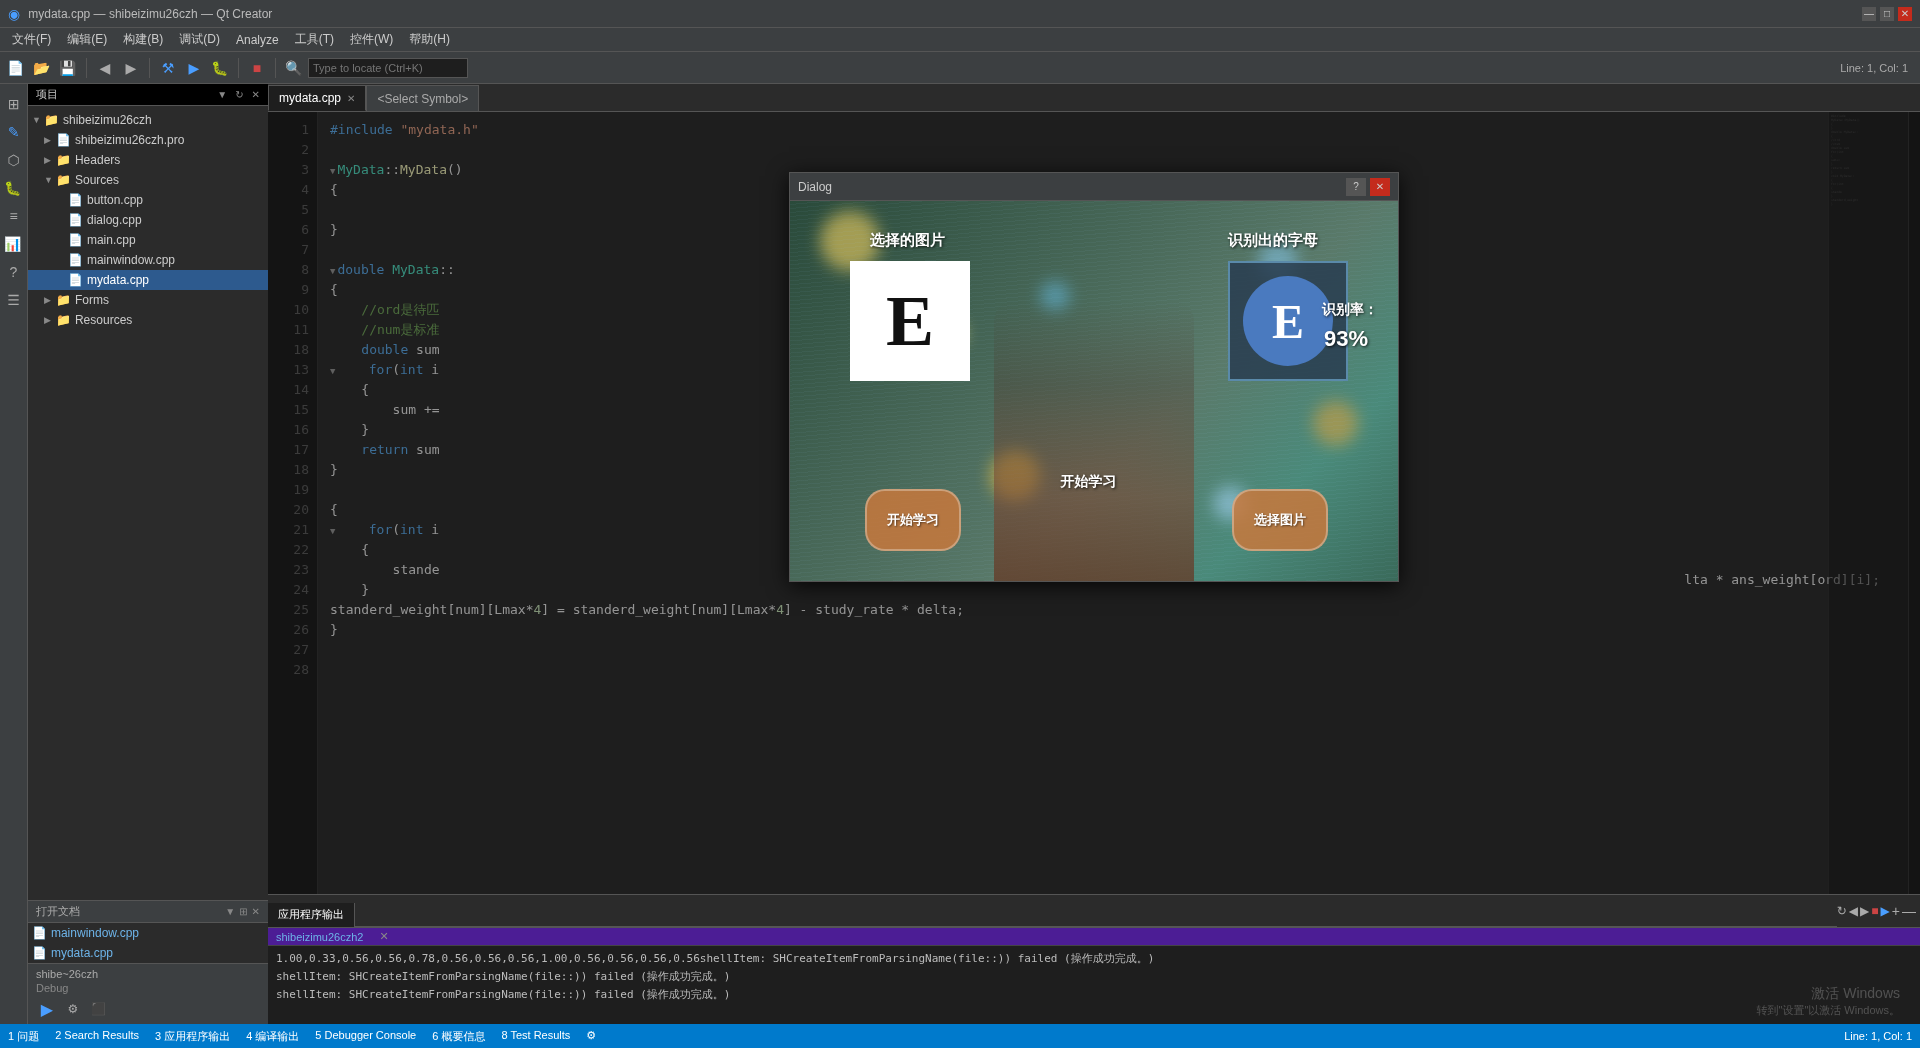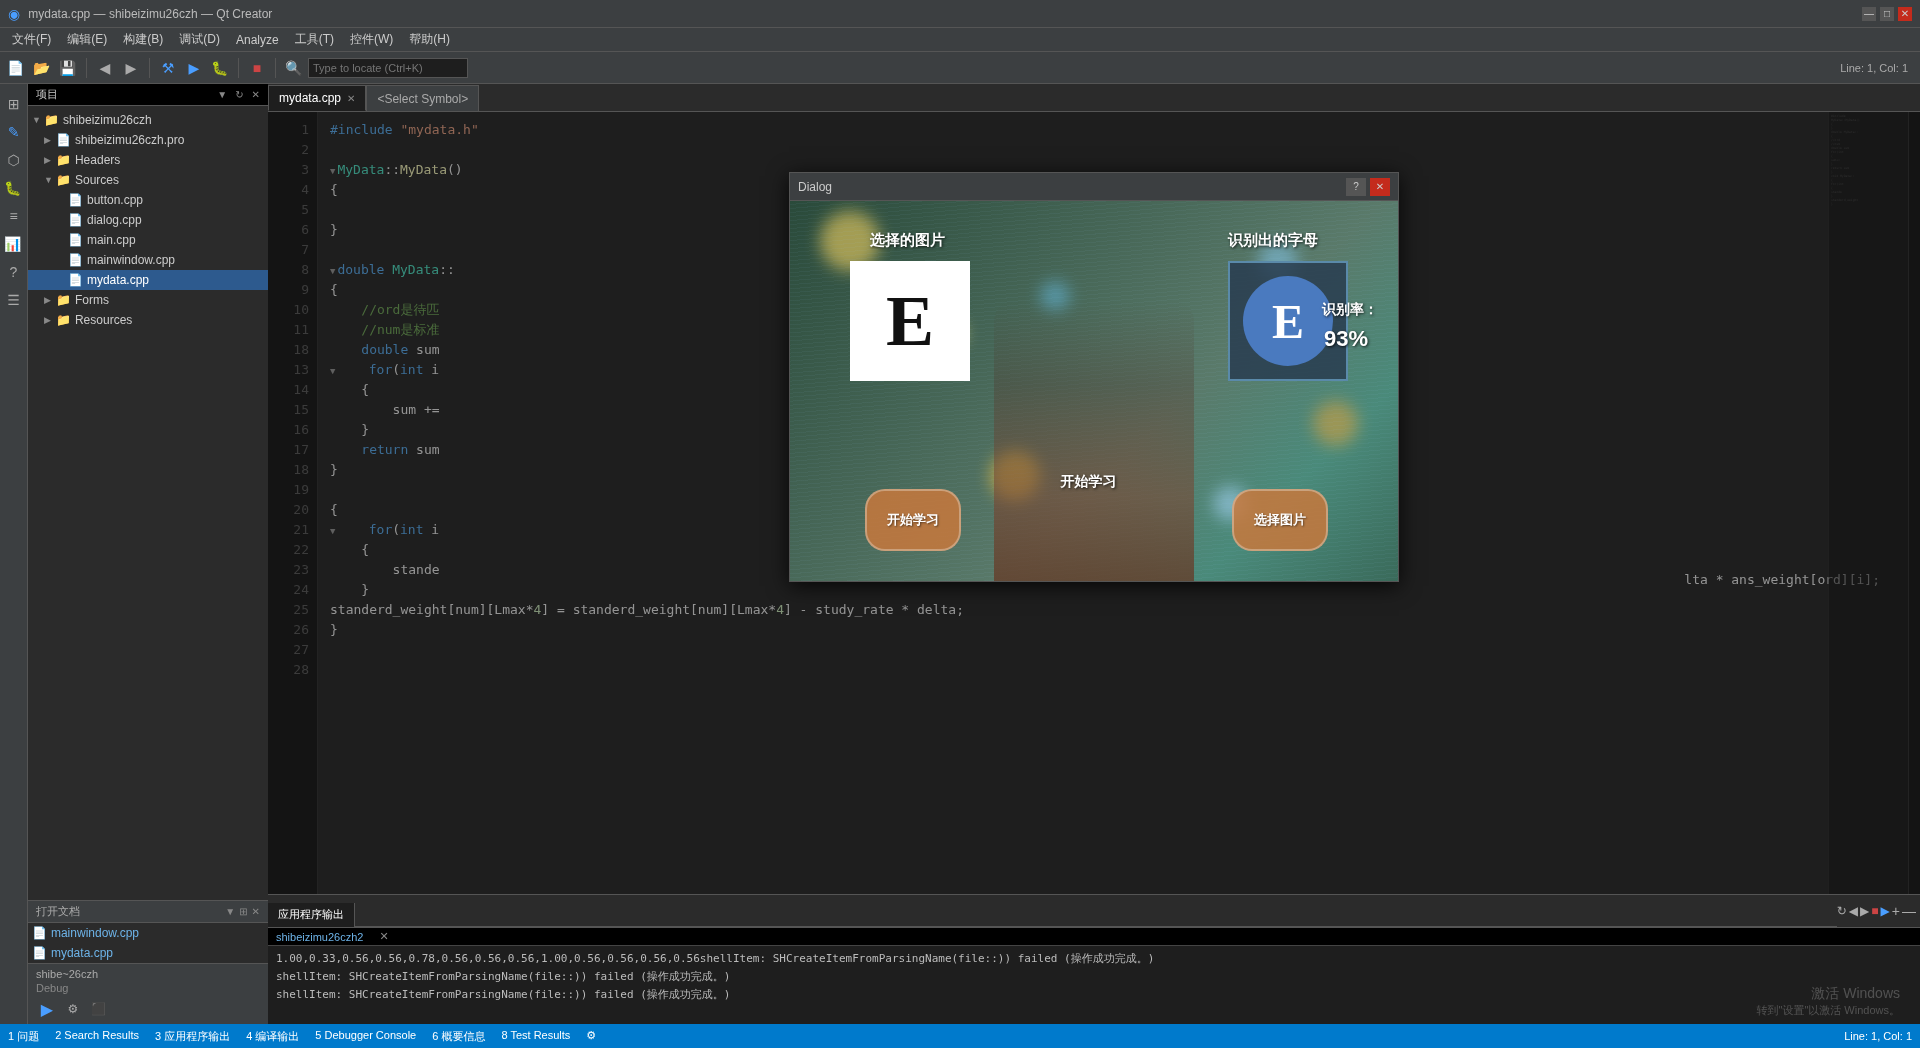--- a/index.html
+++ b/index.html
@@ -799,21 +799,21 @@
           <div class="output-panel-btns">
             <button style="background:transparent;border:none;color:#aaa;font-size:12px;cursor:pointer;">↻</button>
             <button style="background:transparent;border:none;color:#aaa;font-size:12px;cursor:pointer;">◀</button>
             <button style="background:transparent;border:none;color:#aaa;font-size:12px;cursor:pointer;">▶</button>
             <button style="background:transparent;border:none;color:#cc4444;font-size:12px;cursor:pointer;">■</button>
             <button style="background:transparent;border:none;color:#4a9eff;font-size:12px;cursor:pointer;">▶</button>
             <button style="background:transparent;border:none;color:#aaa;font-size:14px;cursor:pointer;">+</button>
             <button style="background:transparent;border:none;color:#aaa;font-size:14px;cursor:pointer;">—</button>
           </div>
         </div>
-        <div style="display:flex; align-items:center; gap:16px; padding:2px 8px; background:#000000; border-bottom:1px solid #444;">
+        <div style="display:flex; align-items:center; gap:16px; padding:2px 8px; background:#4c1d95; border-bottom:1px solid #444;">
           <span style="font-size:11px; color:#6db3e8;">shibeizimu26czh2</span>
           <span style="font-size:11px; color:#888; cursor:pointer;">✕</span>
         </div>
         <div class="output-content">
           <div>1.00,0.33,0.56,0.56,0.78,0.56,0.56,0.56,1.00,0.56,0.56,0.56,0.56shellItem: SHCreateItemFromParsingName(file::)) failed (操作成功完成。)</div>
           <div>shellItem: SHCreateItemFromParsingName(file::)) failed (操作成功完成。)</div>
           <div>shellItem: SHCreateItemFromParsingName(file::)) failed (操作成功完成。)</div>
         </div>
 
         <div style="position:absolute; bottom:30px; right:20px; color:rgba(200,200,200,0.3); font-size:14px; text-align:right; pointer-events:none;">

